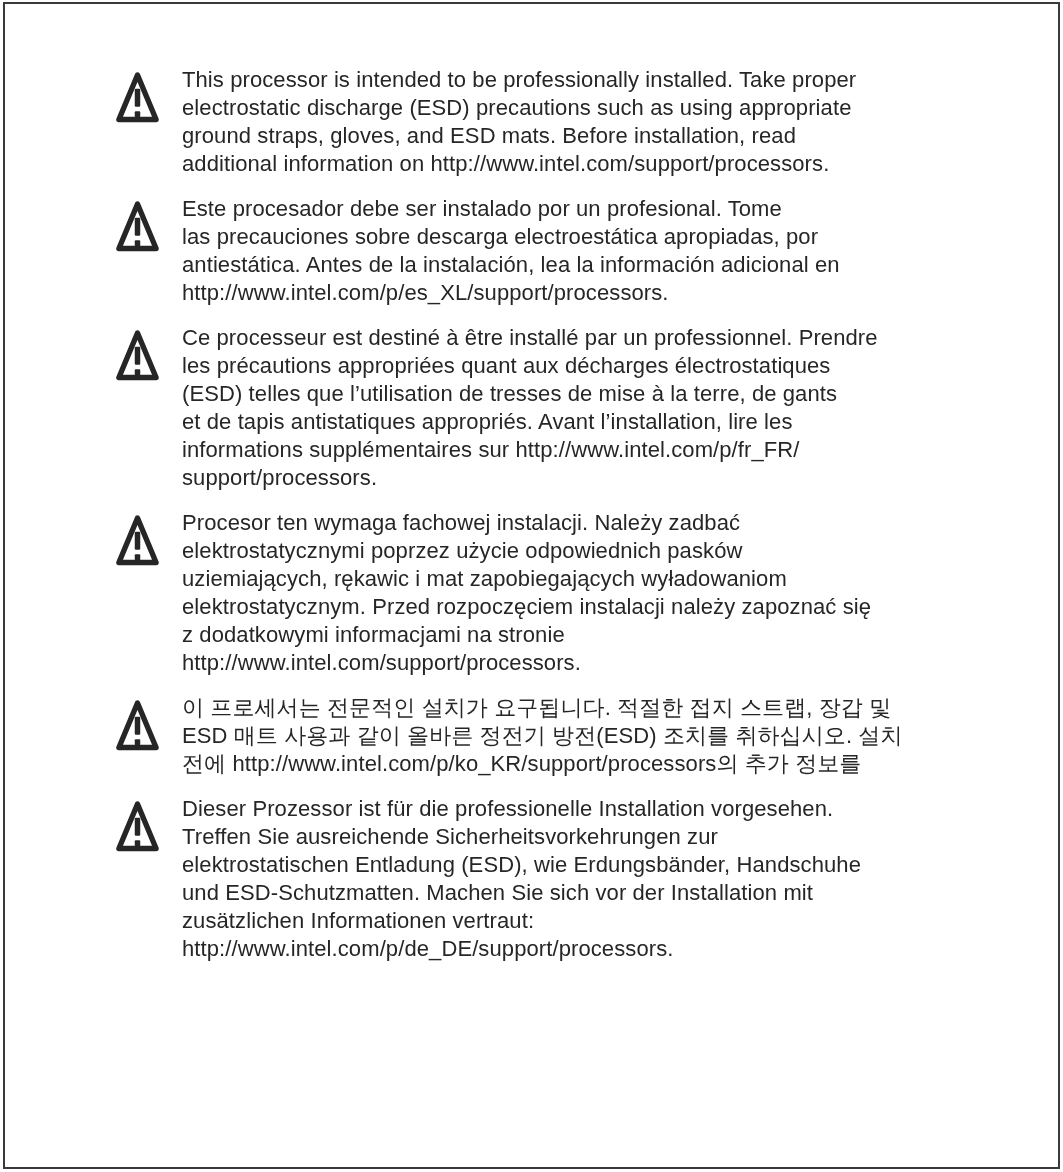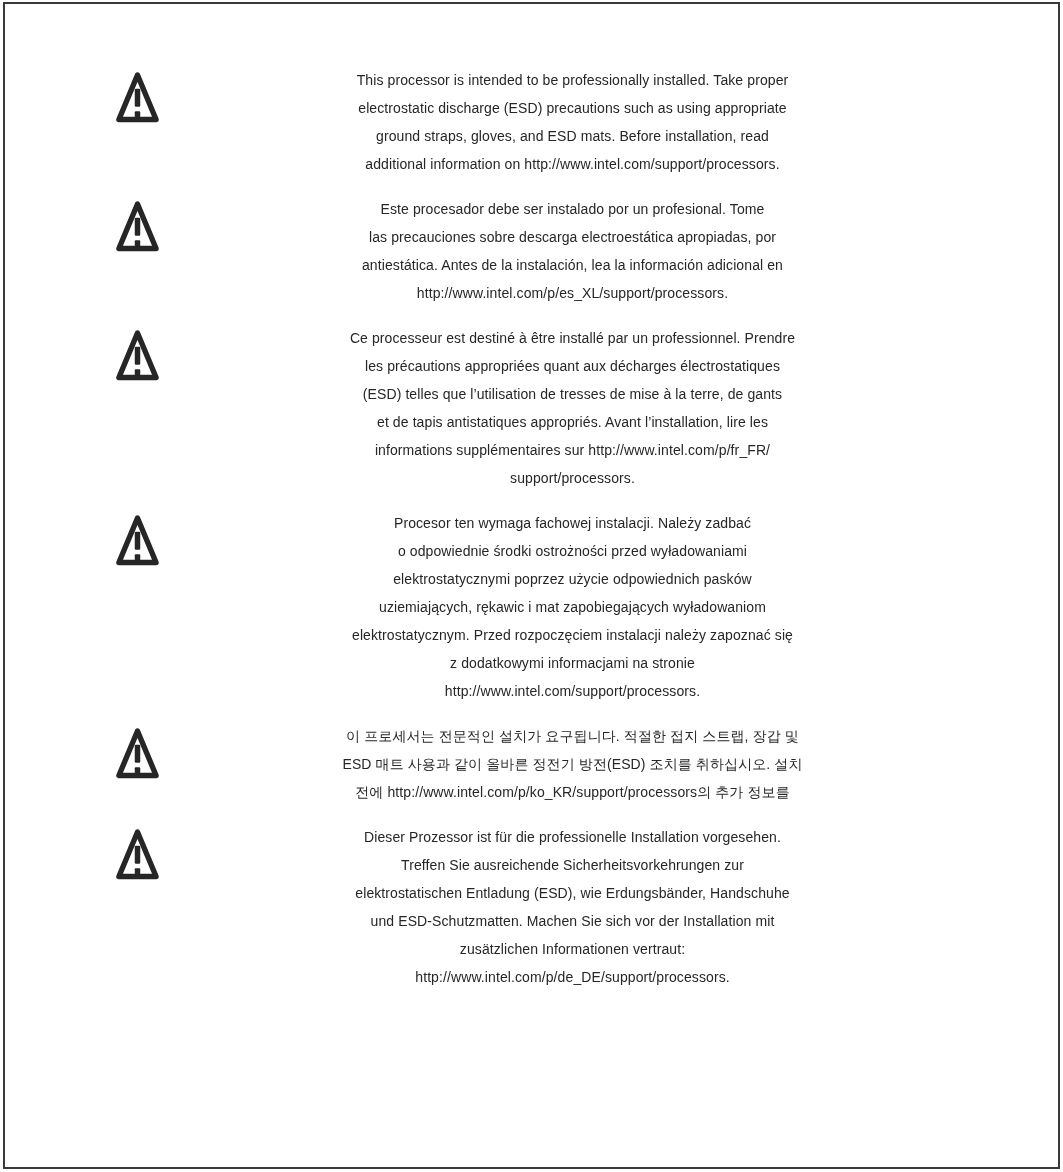--- a/index.html
+++ b/index.html
@@ -43,25 +43,24 @@
     padding-top:4px;
   }
   .warn{
     display:block;
     width:45px;
     height:55px;
     color:var(--text-color);
   }
   .warning-text{
     flex:1 1 auto;
-    font-size:14px;
+    font-size:22px;
     line-height:28px;
     color:var(--text-color);
     letter-spacing:0.1px;
-    text-align:center;
   }
   .tline{
     white-space:nowrap;
   }
 </style>
 </head>
 <body>
 
 <div class="page">
   <div class="page-border"></div>
@@ -121,21 +120,20 @@
     <div class="warning-row">
       <div class="icon-col">
         <svg class="warn" viewBox="0 0 46 56" aria-hidden="true">
           <polygon points="23,5 4,50.5 42,50.5" fill="none" stroke="currentColor" stroke-width="5.5" stroke-linejoin="round"></polygon>
           <rect x="20.2" y="19" width="5.6" height="18.5" rx="1.2" fill="currentColor"></rect>
           <rect x="20.2" y="42" width="5.6" height="6.2" rx="1" fill="currentColor"></rect>
         </svg>
       </div>
       <div class="warning-text">
           <div class="tline">Procesor ten wymaga fachowej instalacji. Należy zadbać</div>
-          <div class="tline">o odpowiednie środki ostrożności przed wyładowaniami</div>
           <div class="tline">elektrostatycznymi poprzez użycie odpowiednich pasków</div>
           <div class="tline">uziemiających, rękawic i mat zapobiegających wyładowaniom</div>
           <div class="tline">elektrostatycznym. Przed rozpoczęciem instalacji należy zapoznać się</div>
           <div class="tline">z dodatkowymi informacjami na stronie</div>
           <div class="tline">http://www.intel.com/support/processors.</div>
         </div>
     </div>
 
     <div class="warning-row">
       <div class="icon-col">

